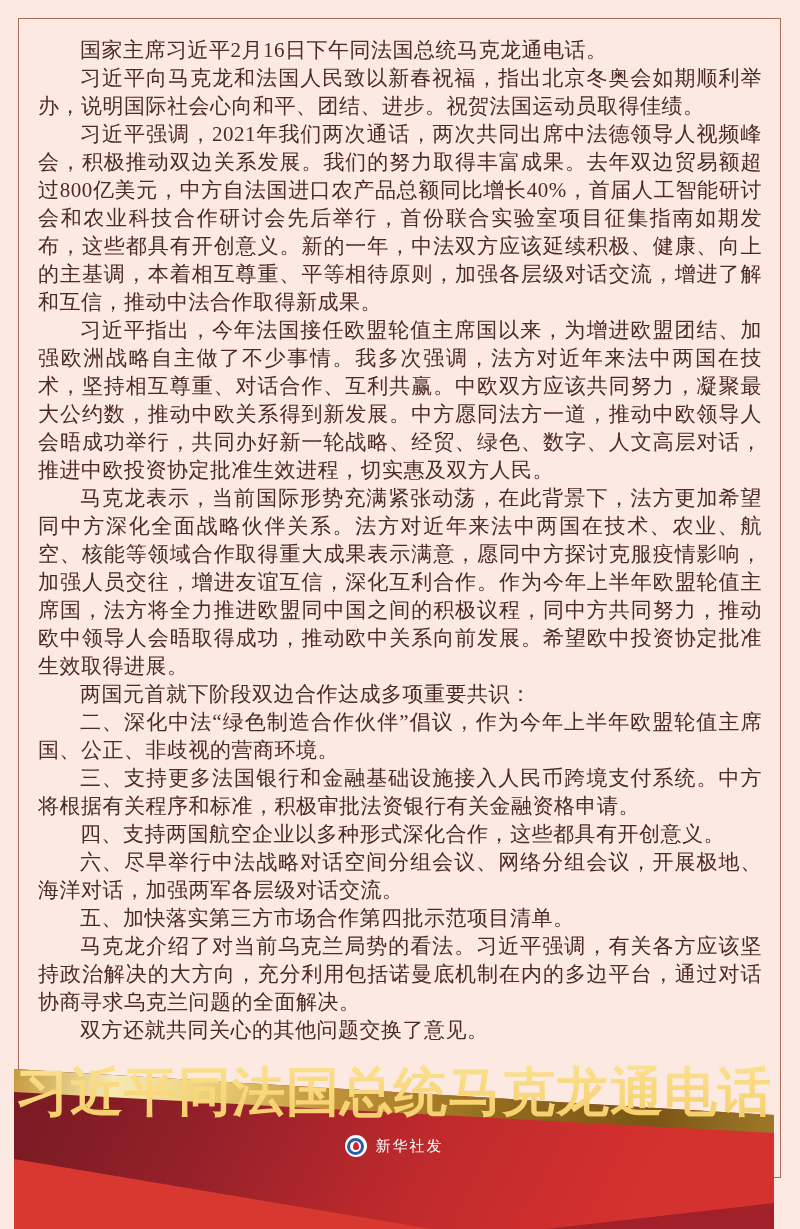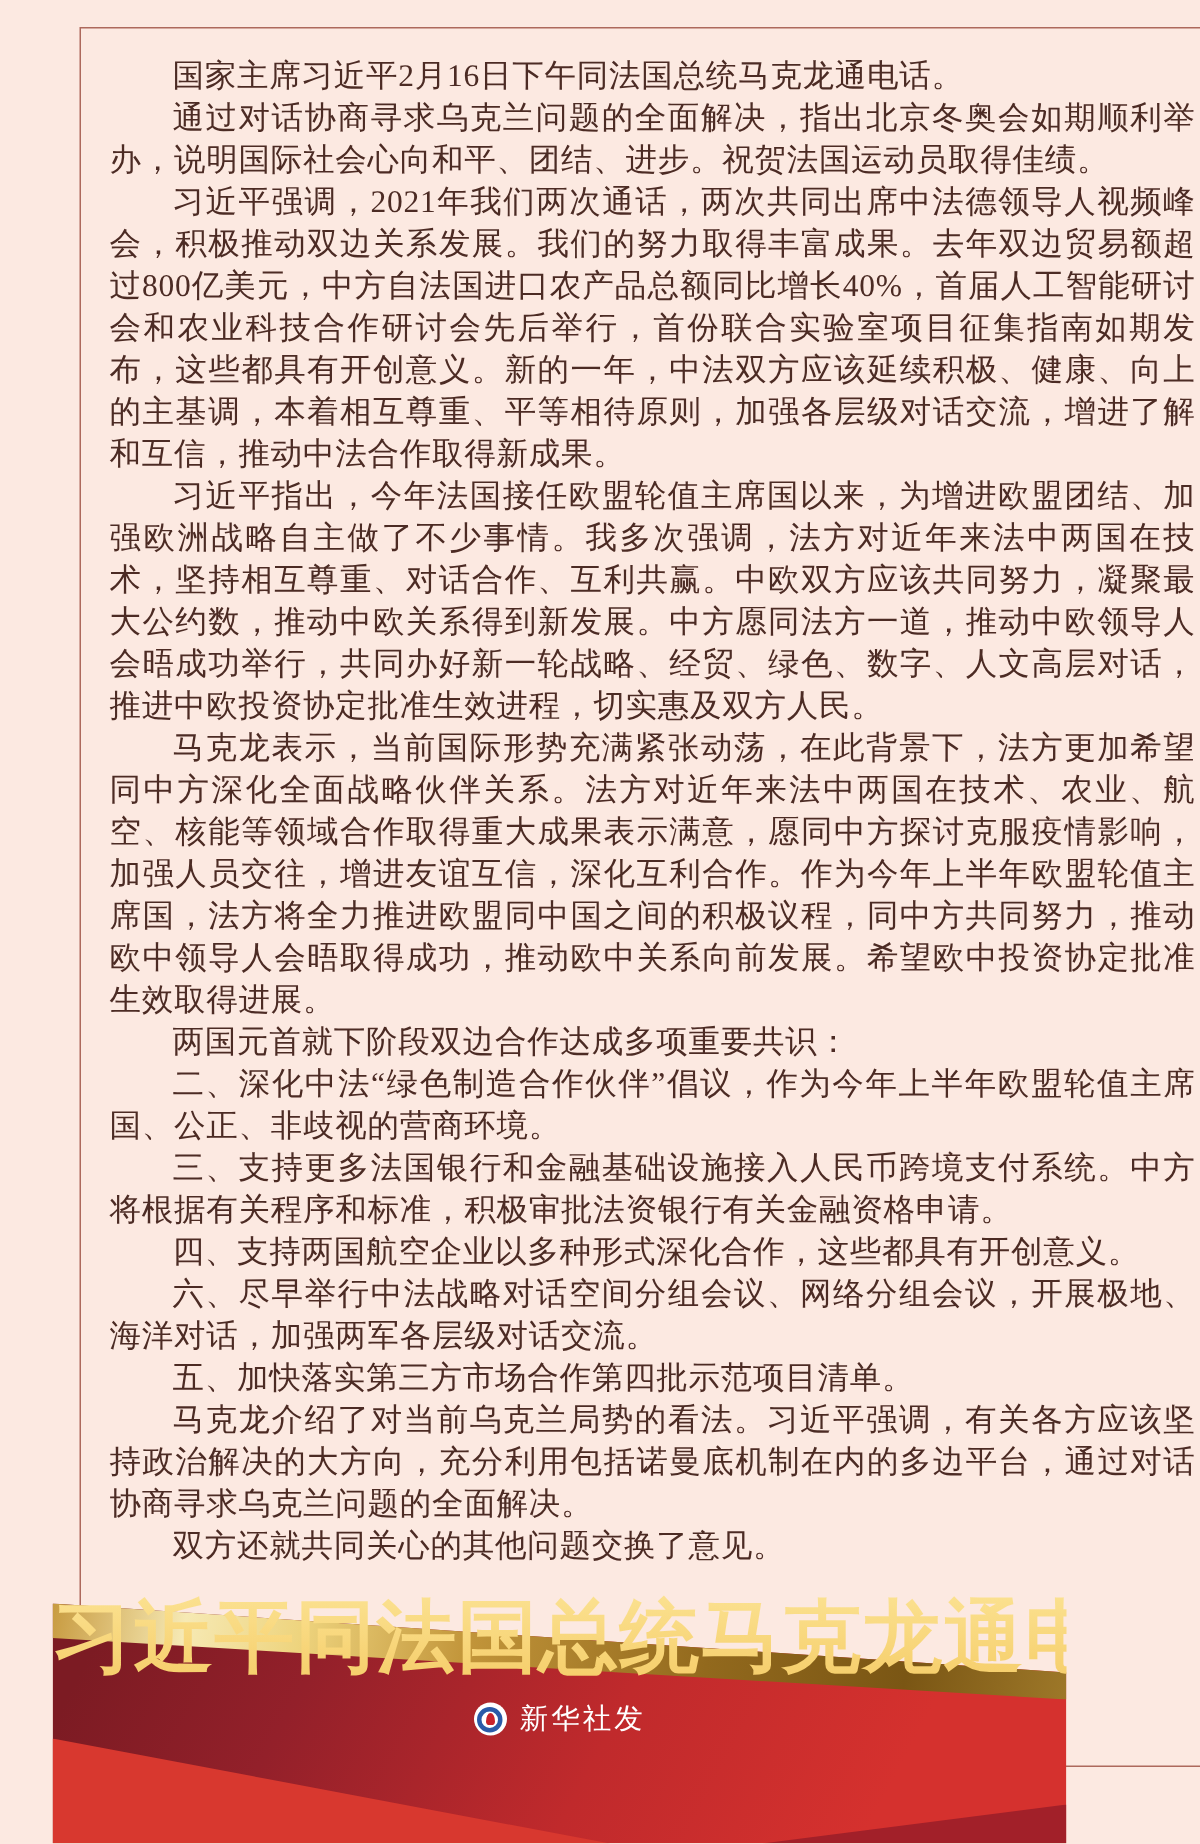--- a/index.html
+++ b/index.html
@@ -10,21 +10,20 @@
     width: 800px;
     height: 1229px;
     background: #fce9e1;
     position: relative;
     overflow: hidden;
     font-family: "Liberation Serif", serif;
   }
   .page {
     position: absolute;
     inset: 0;
-    margin-left: 35px;
   }
   
   .frame {
     position: absolute;
     left: 18px;
     top: 18px;
     width: 763px;
     height: 1160px;
     border: 1px solid #ad695c;
     box-sizing: border-box;
@@ -43,23 +42,23 @@
     text-align: justify;
   }
   .article p {
     margin: 0;
     text-indent: 2em;
     letter-spacing: 0.5px;
   }
   
   .banner {
     position: absolute;
-    left: 0;
+    left: 14px;
     top: 1063px;
-    width: 676px;
+    width: 760px;
     height: 166px;
     z-index: 3;
   }
   .banner > div {
     position: absolute;
     inset: 0;
   }
   .banner-red {
     clip-path: polygon(0 6px, 100% 52px, 100% 100%, 0 100%);
     background: linear-gradient(118deg, #7c1b23 6%, #93202a 26%, #c02a2c 55%, #d5312e 82%);
@@ -128,35 +127,35 @@
     justify-content: center;
   }
   .logo-flame {
     width: 6px;
     height: 8px;
     background: #c8232b;
     border-radius: 50% 50% 40% 40% / 70% 70% 30% 30%;
   }
   .credit-text {
     color: #ffffff;
-    font-size: 19px;
+    font-size: 15px;
     letter-spacing: 2px;
     font-family: "Liberation Sans", sans-serif;
   }
 </style>
 </head>
 <body>
 
 <div class="page">
 
   <div class="frame"></div>
 
   <div class="article">
     <p>国家主席习近平2月16日下午同法国总统马克龙通电话。</p>
-    <p>通过对话协商寻求乌克兰问题的全面解决，指出北京冬奥会如期顺利举办，说明国际社会心向和平、团结、进步。祝贺法国运动员取得佳绩。</p>
+    <p>习近平向马克龙和法国人民致以新春祝福，指出北京冬奥会如期顺利举办，说明国际社会心向和平、团结、进步。祝贺法国运动员取得佳绩。</p>
     <p>习近平强调，2021年我们两次通话，两次共同出席中法德领导人视频峰会，积极推动双边关系发展。我们的努力取得丰富成果。去年双边贸易额超过800亿美元，中方自法国进口农产品总额同比增长40%，首届人工智能研讨会和农业科技合作研讨会先后举行，首份联合实验室项目征集指南如期发布，这些都具有开创意义。新的一年，中法双方应该延续积极、健康、向上的主基调，本着相互尊重、平等相待原则，加强各层级对话交流，增进了解和互信，推动中法合作取得新成果。</p>
     <p>习近平指出，今年法国接任欧盟轮值主席国以来，为增进欧盟团结、加强欧洲战略自主做了不少事情。我多次强调，法方对近年来法中两国在技术，坚持相互尊重、对话合作、互利共赢。中欧双方应该共同努力，凝聚最大公约数，推动中欧关系得到新发展。中方愿同法方一道，推动中欧领导人会晤成功举行，共同办好新一轮战略、经贸、绿色、数字、人文高层对话，推进中欧投资协定批准生效进程，切实惠及双方人民。</p>
     <p>马克龙表示，当前国际形势充满紧张动荡，在此背景下，法方更加希望同中方深化全面战略伙伴关系。法方对近年来法中两国在技术、农业、航空、核能等领域合作取得重大成果表示满意，愿同中方探讨克服疫情影响，加强人员交往，增进友谊互信，深化互利合作。作为今年上半年欧盟轮值主席国，法方将全力推进欧盟同中国之间的积极议程，同中方共同努力，推动欧中领导人会晤取得成功，推动欧中关系向前发展。希望欧中投资协定批准生效取得进展。</p>
     <p>两国元首就下阶段双边合作达成多项重要共识：</p>
     <p>二、深化中法“绿色制造合作伙伴”倡议，作为今年上半年欧盟轮值主席国、公正、非歧视的营商环境。</p>
     <p>三、支持更多法国银行和金融基础设施接入人民币跨境支付系统。中方将根据有关程序和标准，积极审批法资银行有关金融资格申请。</p>
     <p>四、支持两国航空企业以多种形式深化合作，这些都具有开创意义。</p>
     <p>六、尽早举行中法战略对话空间分组会议、网络分组会议，开展极地、海洋对话，加强两军各层级对话交流。</p>
     <p>五、加快落实第三方市场合作第四批示范项目清单。</p>
     <p>马克龙介绍了对当前乌克兰局势的看法。习近平强调，有关各方应该坚持政治解决的大方向，充分利用包括诺曼底机制在内的多边平台，通过对话协商寻求乌克兰问题的全面解决。</p>

